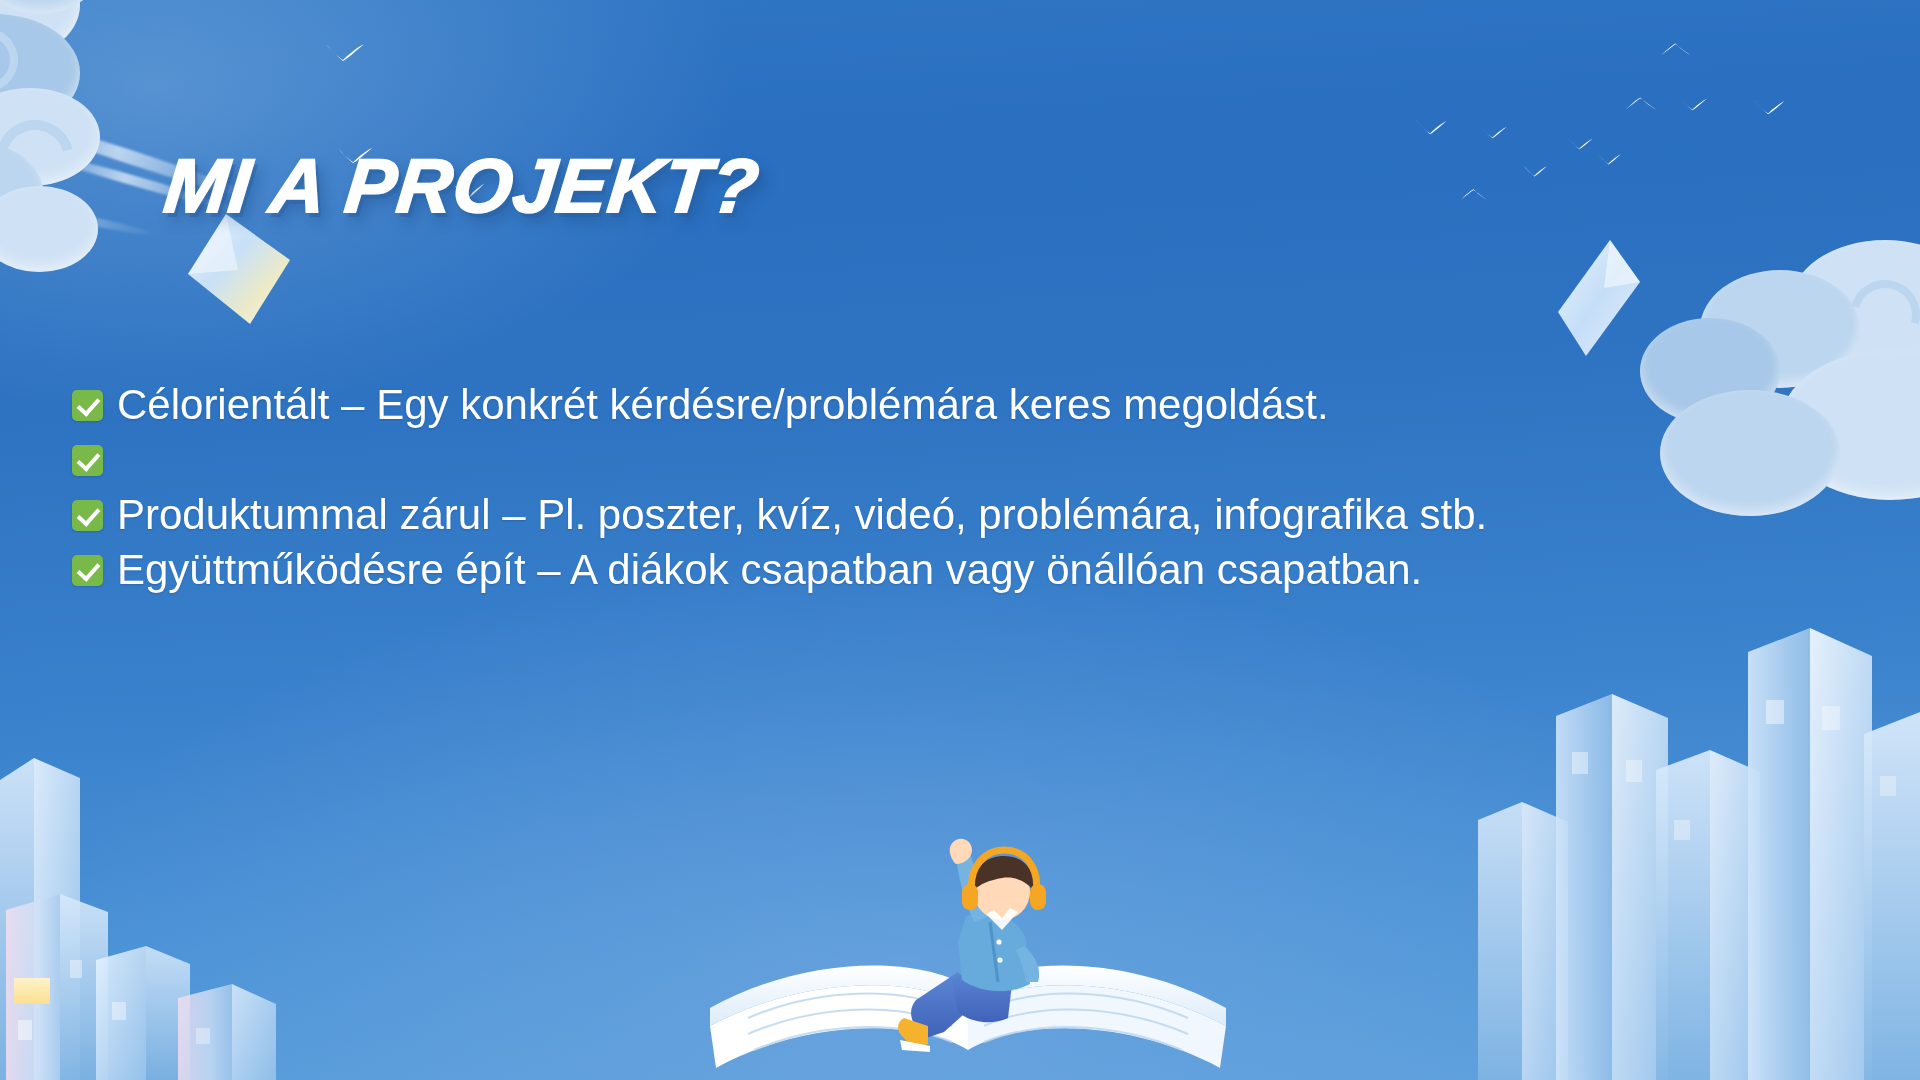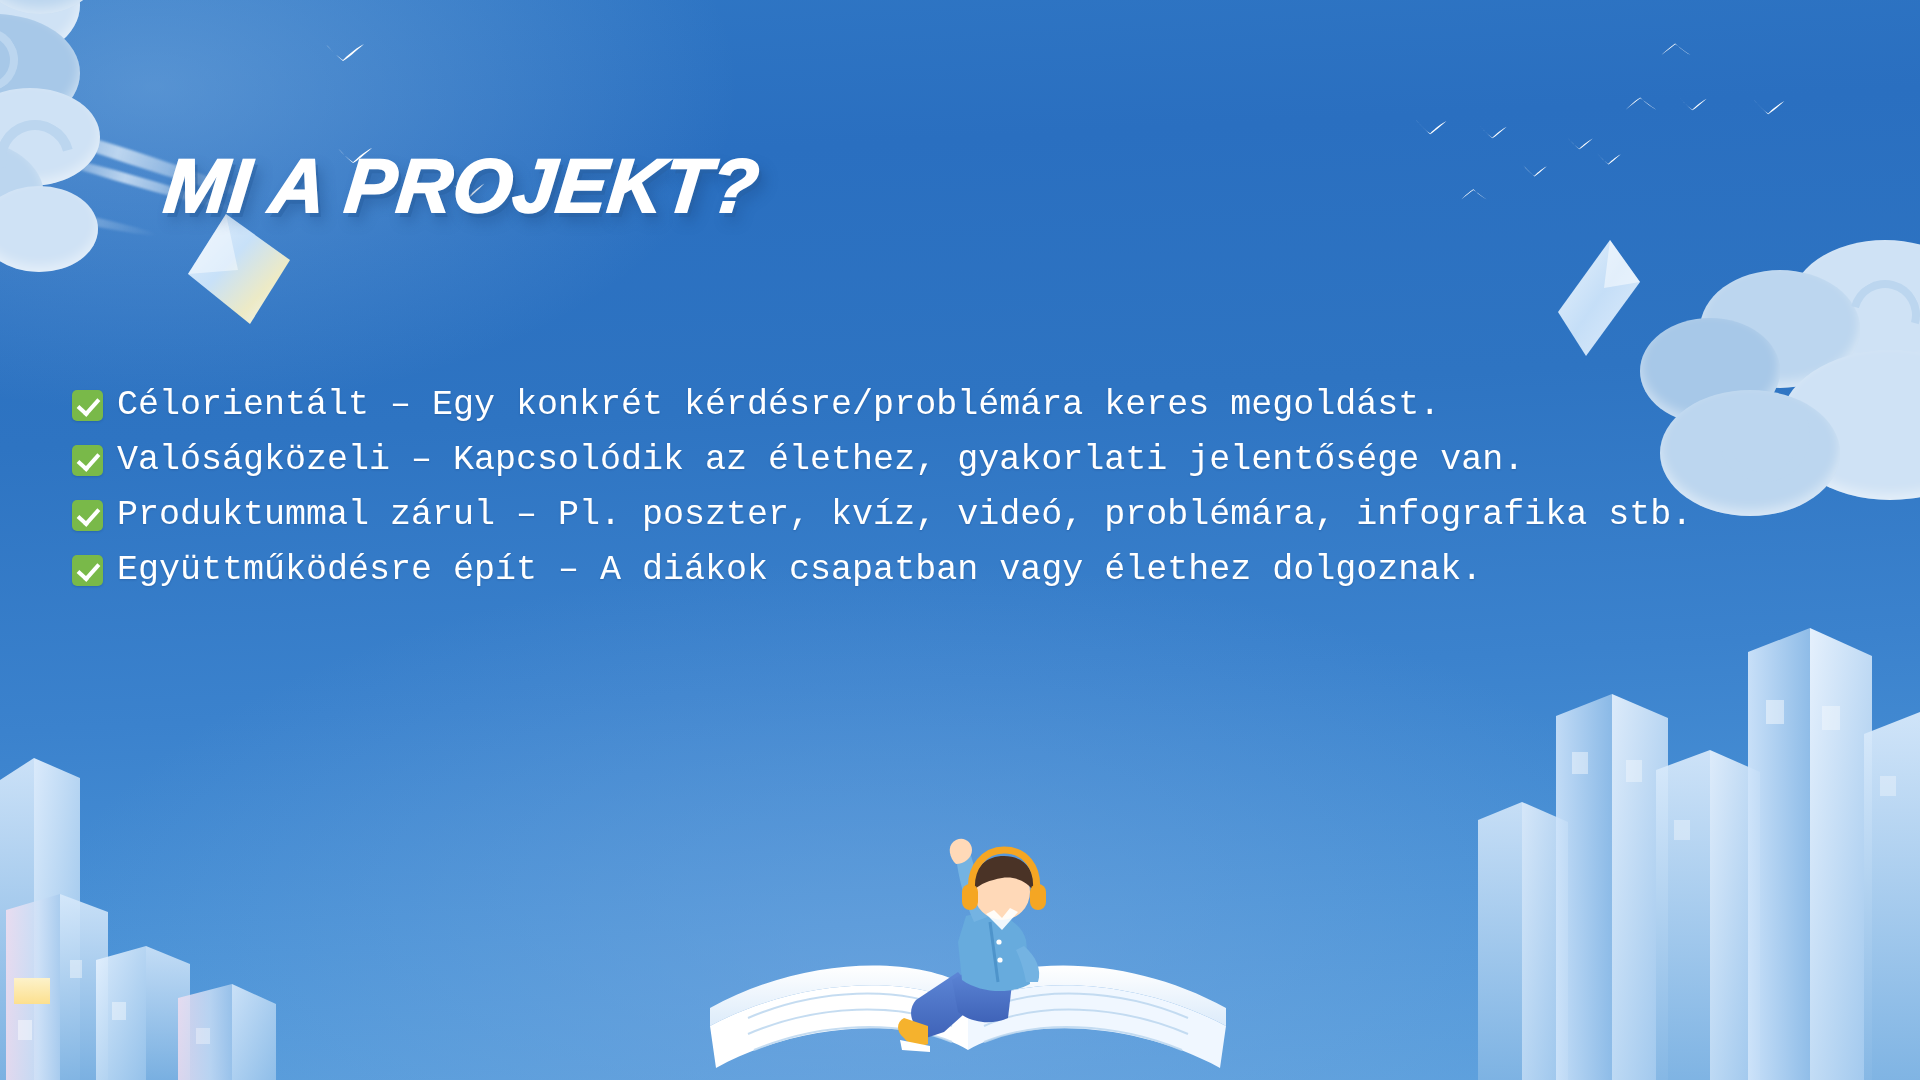--- a/index.html
+++ b/index.html
@@ -98,26 +98,25 @@
     content:"";
     position:absolute;
     left:10px; top:4px;
     width:9px; height:17px;
     border:solid #ffffff;
     border-width:0 4px 4px 0;
     transform:rotate(42deg);
   }
   .row .txt {
     color:#ffffff;
-    font-size:35px;
+    font-size:42px;
     line-height:44px;
     font-weight:400;
     white-space:nowrap;
     text-shadow:0 1px 2px rgba(20,60,115,.30);
-    font-family:Liberation Mono, monospace;
   }
 </style>
 </head>
 <body>
 
 <div id="slide">
 
   <div class="layer">
 
     <div class="streak" style="left:0px; top:150px; width:260px; height:14px; transform:rotate(18deg);"></div>
@@ -370,29 +369,28 @@
   <div id="bullets">
 
     <div class="row">
       <span class="chk"></span>
       <span class="txt">Célorientált – Egy konkrét kérdésre/problémára keres megoldást.</span>
     </div>
 
 
     <div class="row">
       <span class="chk"></span>
-      <span class="txt">Valóságközeli – Kapcsolódik az élethez, gyakorlati jelentősége van.</span>
     </div>
 
 
     <div class="row">
       <span class="chk"></span>
       <span class="txt">Produktummal zárul – Pl. poszter, kvíz, videó, problémára, infografika stb.</span>
     </div>
 
     <div class="row">
       <span class="chk"></span>
-      <span class="txt">Együttműködésre épít – A diákok csapatban vagy élethez dolgoznak.</span>
+      <span class="txt">Együttműködésre épít – A diákok csapatban vagy önállóan csapatban.</span>
     </div>
 
   </div>
 
 </div>
 
 </body></html>

